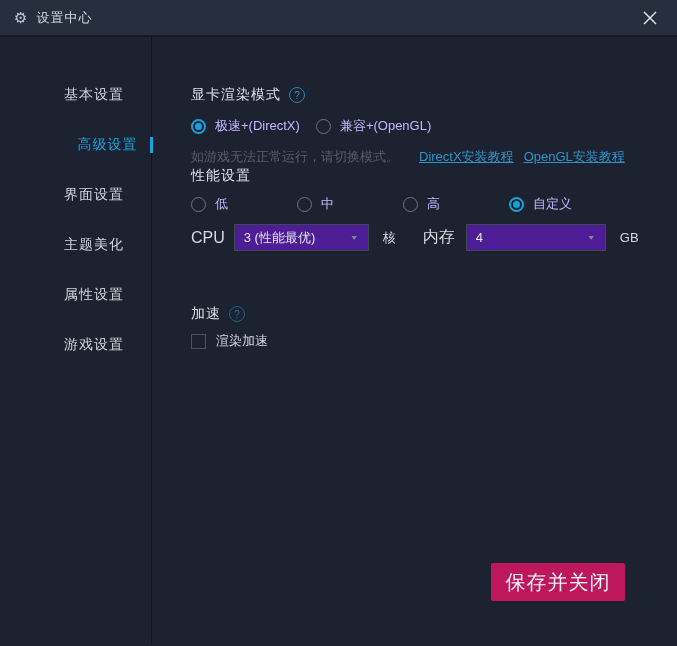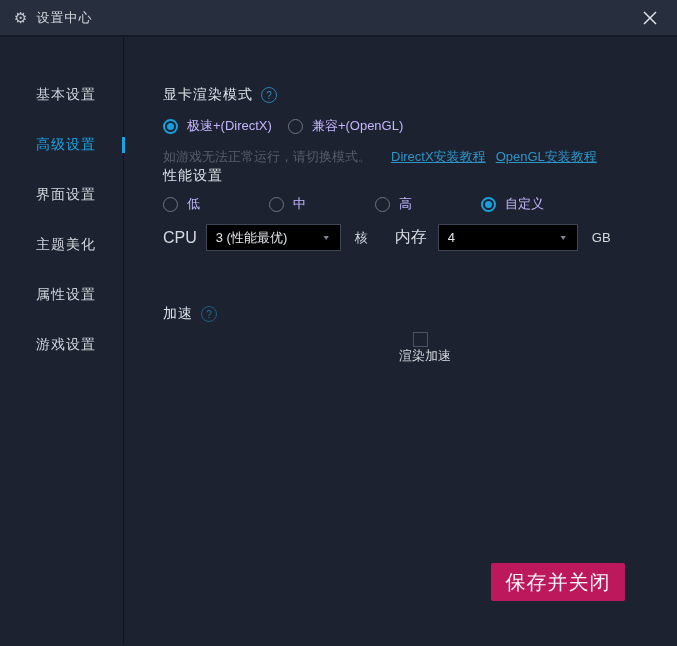--- a/index.html
+++ b/index.html
@@ -20,27 +20,28 @@
   .titlebar .title { font-size:13px; color:#d5d9e0; letter-spacing:1px; }
   .close-btn {
     margin-left:auto; width:26px; height:26px; display:flex;
     align-items:center; justify-content:center; cursor:pointer;
   }
   
   .body { display:flex; height:607px; }
   .sidebar {
     width:124px; border-right:1px solid #10141f; padding-top:33px;
     flex-shrink:0;
+    margin-left:28px;
   }
   .side-item {
     position:relative; height:50px; display:flex; align-items:center;
     padding-left:36px; font-size:14px; color:#d2d6dd; cursor:pointer;
     letter-spacing:1px;
   }
-  .side-item.active { color:#1aa2e2; }
+  .side-item.active { color:#1aa2e2;justify-content:center; }
   .side-item .indicator {
     display:none; position:absolute; right:-2px; top:17px;
     width:3px; height:16px; background:#1aa2e2;
   }
   .side-item.active .indicator { display:block; }
   
   .main { flex:1; position:relative; padding:48px 0 0 39px; }
   .section-header { display:flex; align-items:center; height:20px; }
   .section-title { font-size:14px; color:#dde1e7; letter-spacing:1px; }
   .help-icon {
@@ -62,32 +63,32 @@
   }
   .radio-label { margin-left:9px; font-size:13px; color:#c4b5fd; }
   .hint-row { margin-top:13px; font-size:13px; display:flex; align-items:center; }
   .hint-text { color:#565e6c; }
   .hint-link { color:#2e95c8; text-decoration:underline; cursor:pointer; }
   .hint-link.first { margin-left:20px; }
   .hint-link.second { margin-left:10px; }
   .cpu-row { display:flex; align-items:center; margin-top:11px; height:27px; }
   .field-label { font-size:16px; color:#d6dae0; }
   .select {
-    height:27px; border:1px solid #3f4656; background:#000000;
+    height:27px; border:1px solid #3f4656; background:#4c1d95;
     display:flex; align-items:center; padding:0 9px; cursor:pointer;
   }
   .select.cpu { width:135px; margin-left:9px; }
   .select.mem { width:140px; margin-left:11px; }
   .select .sel-value { font-size:13px; color:#e2e6ea; }
   .select .caret {
     margin-left:auto; font-size:9px; color:#7f8795; transform:scaleY(.8);
   }
   .unit { font-size:13px; color:#d6dae0; margin-left:14px; }
   .mem-label { margin-left:27px; }
-  .checkbox-row { display:flex; align-items:center; margin-top:8px;flex-direction:column; }
+  .checkbox-row { display:flex; align-items:center; margin-top:8px; }
   .checkbox {
     width:15px; height:15px; border:1px solid #4a5363; background:transparent;
     cursor:pointer; flex-shrink:0;
   }
   .checkbox-label { margin-left:10px; font-size:13px; color:#d6dae0; }
   .save-btn {
     position:absolute; right:52px; bottom:43px; width:134px; height:38px;
     background:#be185d; color:#f4f8fa; font-size:20px; letter-spacing:1px;
     border:none; border-radius:2px; display:flex; align-items:center;
     justify-content:center; cursor:pointer; font-family:inherit;

